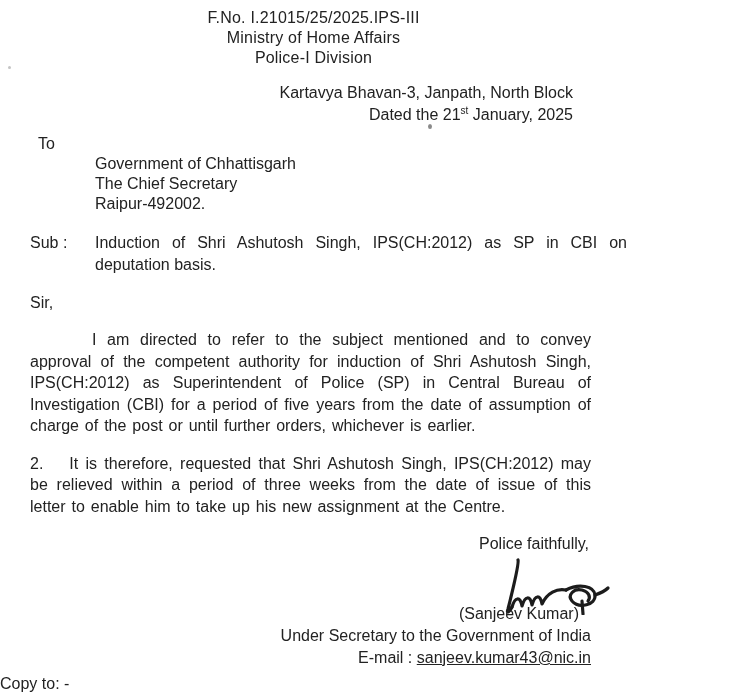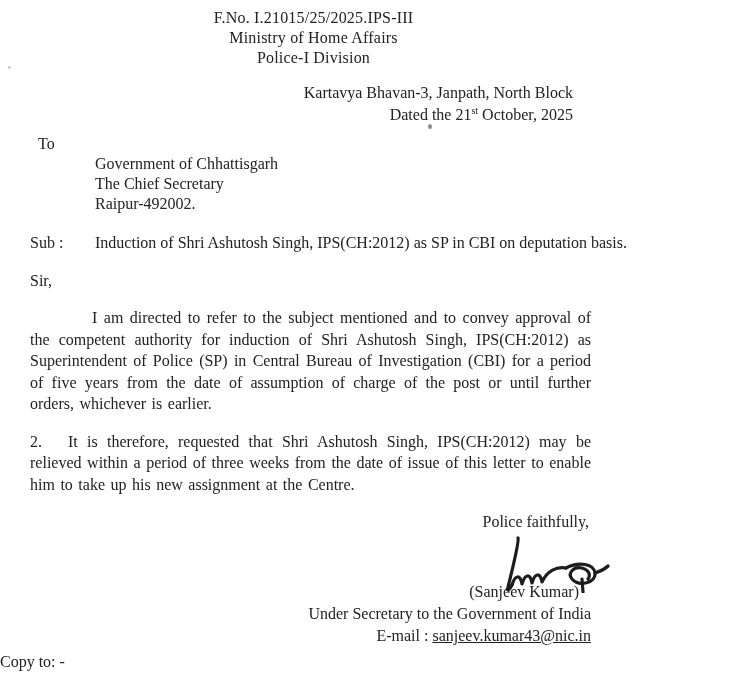--- a/index.html
+++ b/index.html
@@ -2,21 +2,21 @@
 <html><head>
 <meta charset="utf-8">
 <style>
   * { margin: 0; padding: 0; box-sizing: border-box; }
   html, body { background: #ffffff; }
   .page {
     position: relative;
     width: 627px;
     height: 698px;
     background: #ffffff;
-    font-family: Liberation Serif, serif;
+    font-family: Liberation Sans, sans-serif;
     font-size: 16px;
     line-height: 1.32;
     color: #222222;
     overflow: hidden;
     padding-top: 8px;
   }
   .center { text-align: center; }
   .right  { text-align: right; }
 
   .header-block { line-height: 20px; margin-bottom: 14px; }
@@ -77,21 +77,21 @@
 <div class="page">
 
   <div class="header-block center">
     <div>F.No. I.21015/25/2025.IPS-III</div>
     <div>Ministry of Home Affairs</div>
     <div>Police-I Division</div>
   </div>
 
   <div class="origin-block right">
     <div>Kartavya Bhavan-3, Janpath, North Block</div>
-    <div><span>Dated the 21</span><sup>st</sup><span> October, 2025</span></div>
+    <div><span>Dated the 21</span><sup>st</sup><span> January, 2025</span></div>
   </div>
 
   <div class="to-label">To</div>
 
   <div class="recipient-block">
     <div>Government of Chhattisgarh</div>
     <div>The Chief Secretary</div>
     <div>Raipur-492002.</div>
   </div>
 

